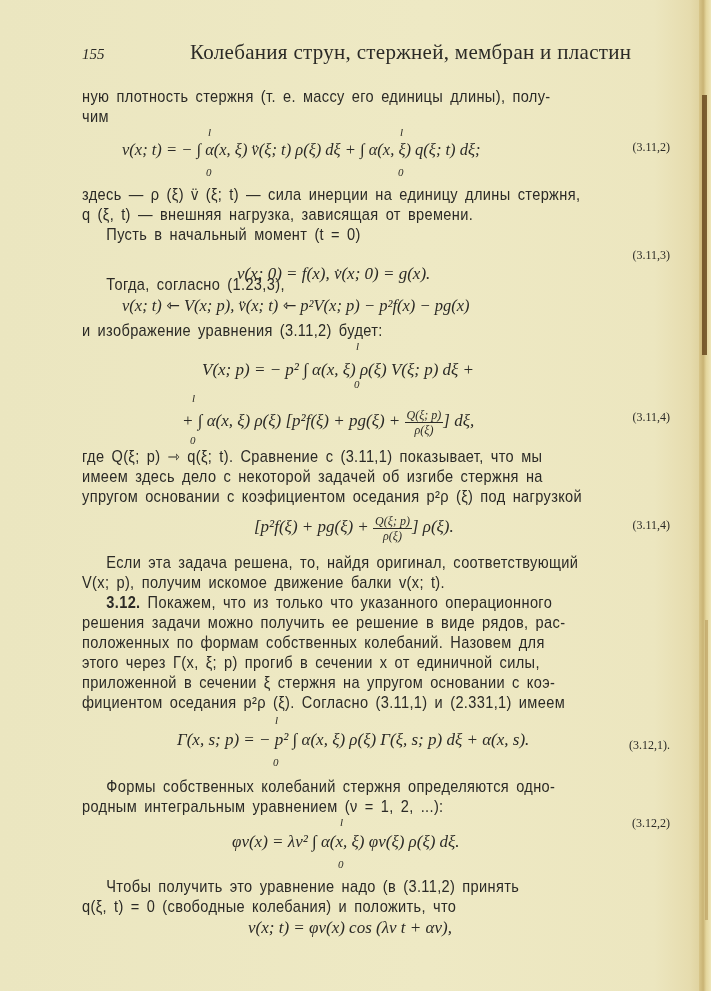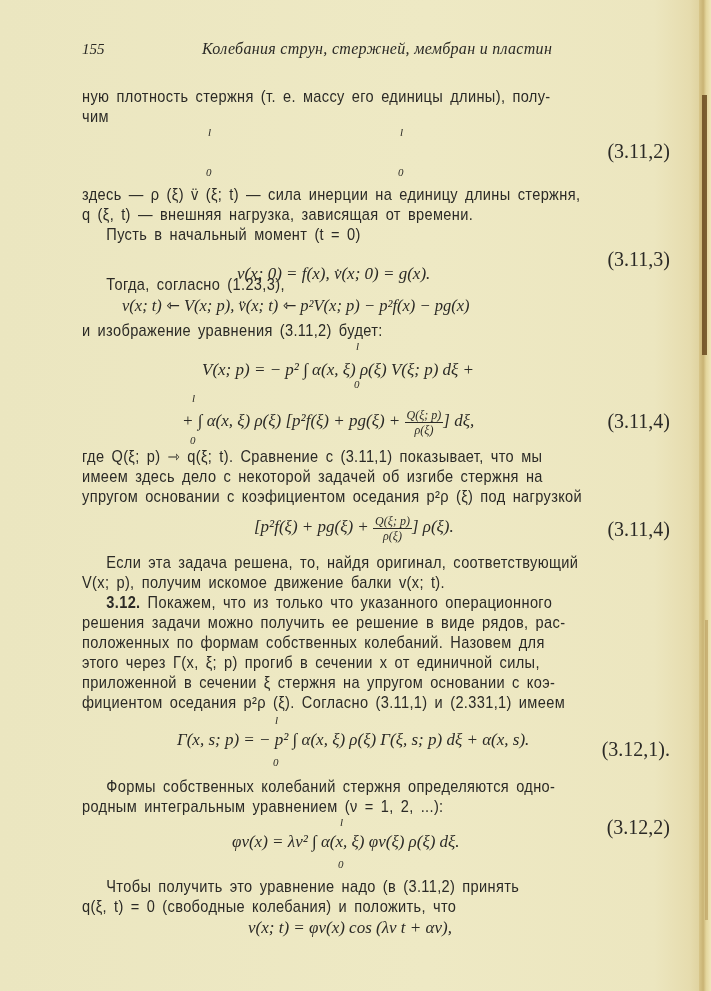--- a/index.html
+++ b/index.html
@@ -26,36 +26,36 @@
     position: absolute; right: 3px; top: 620px; width: 3px; height: 300px;
     background: #b89a5a; opacity: 0.6;
   }
   .content {
     position: absolute; left: 82px; top: 40px; width: 588px;
   }
   .running-head {
     display: flex; align-items: baseline; height: 26px; margin-bottom: 20px;
   }
   .page-num { font-style: italic; font-size: 15px; width: 60px; }
-  .running-title { font-style: italic; font-size: 16px; letter-spacing: 0.3px; margin-left: 60px; }
+  .running-title { font-size: 21px; letter-spacing: 0.3px; margin-left: 48px; }
   p.txt {
     margin: 0; font-size: 16.2px; line-height: 20px; text-align: justify;
     text-align-last: left; letter-spacing: 0.4px; word-spacing: 3px;
     font-family: "Liberation Sans Narrow", "Liberation Sans", sans-serif;
     transform: scaleX(0.9); transform-origin: left;
     width: 650px;
   }
   p.indent { text-indent: 27px; }
   .eq {
     position: relative; font-style: italic; font-size: 17px;
     white-space: nowrap; margin: 0;
   }
   .eq .body { position: absolute; }
   .eq .num {
-    position: absolute; right: 0; font-style: normal; font-size: 20px;
+    position: absolute; right: 0; font-style: normal; font-size: 12px;
   }
   .lim {
     position: absolute; font-size: 11px; font-style: italic;
   }
   .sect { font-weight: bold; font-family: "Liberation Sans", sans-serif; }
 </style>
 </head>
 <body>
 
 <div class="page">
@@ -68,20 +68,21 @@
       <span class="page-num">155</span>
       <span class="running-title">Колебания струн, стержней, мембран и пластин</span>
     </div>
 
     <p class="txt">ную плотность стержня (т. е. массу его единицы длины), полу-</p>
     <p class="txt">чим</p>
 
     <div class="eq" style="height:58px;">
       <span class="lim" style="left:126px; top:0;">l</span>
       <span class="lim" style="left:318px; top:0;">l</span>
+      <span class="body" style="left:40px; top:14px; font-size:16.5px;">v(x; t) = − ∫ α(x, ξ) v̈(ξ; t) ρ(ξ) dξ + ∫ α(x, ξ) q(ξ; t) dξ;</span>
       <span class="lim" style="left:124px; top:40px;">0</span>
       <span class="lim" style="left:316px; top:40px;">0</span>
       <span class="num" style="top:14px;">(3.11,2)</span>
     </div>
 
     <p class="txt">здесь — ρ (ξ) v̈ (ξ; t) — сила инерции на единицу длины стержня,</p>
     <p class="txt">q (ξ, t) — внешняя нагрузка, зависящая от времени.</p>
     <p class="txt indent">Пусть в начальный момент (t = 0)</p>
 
     <div class="eq" style="height:30px;">

